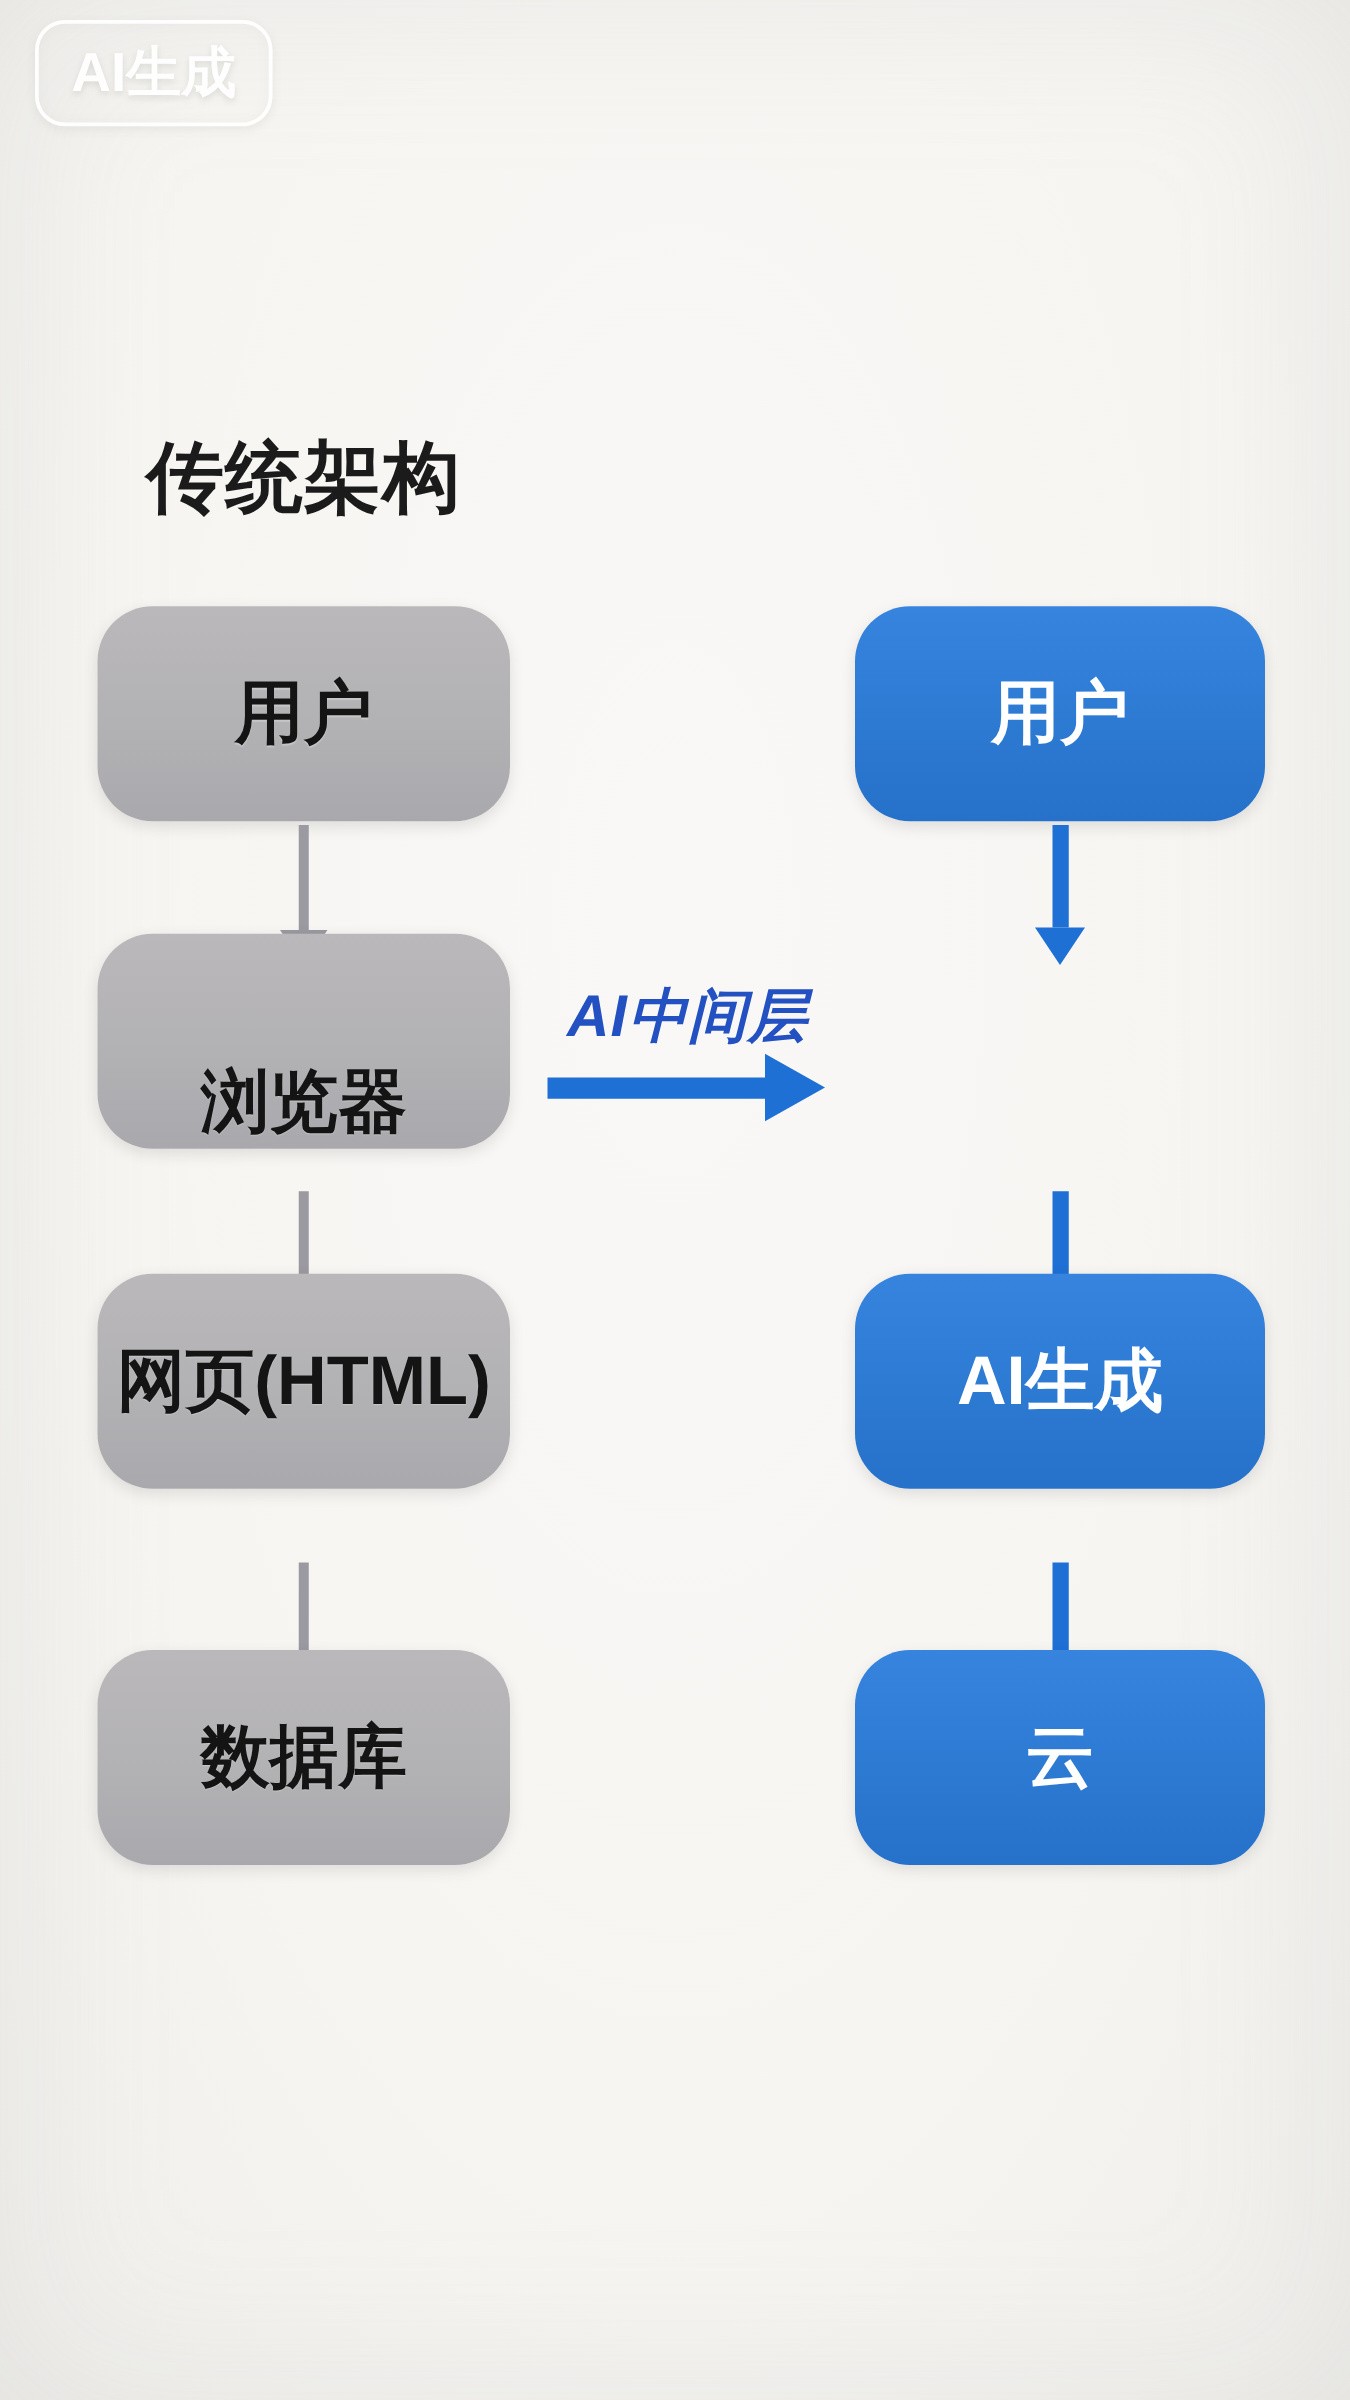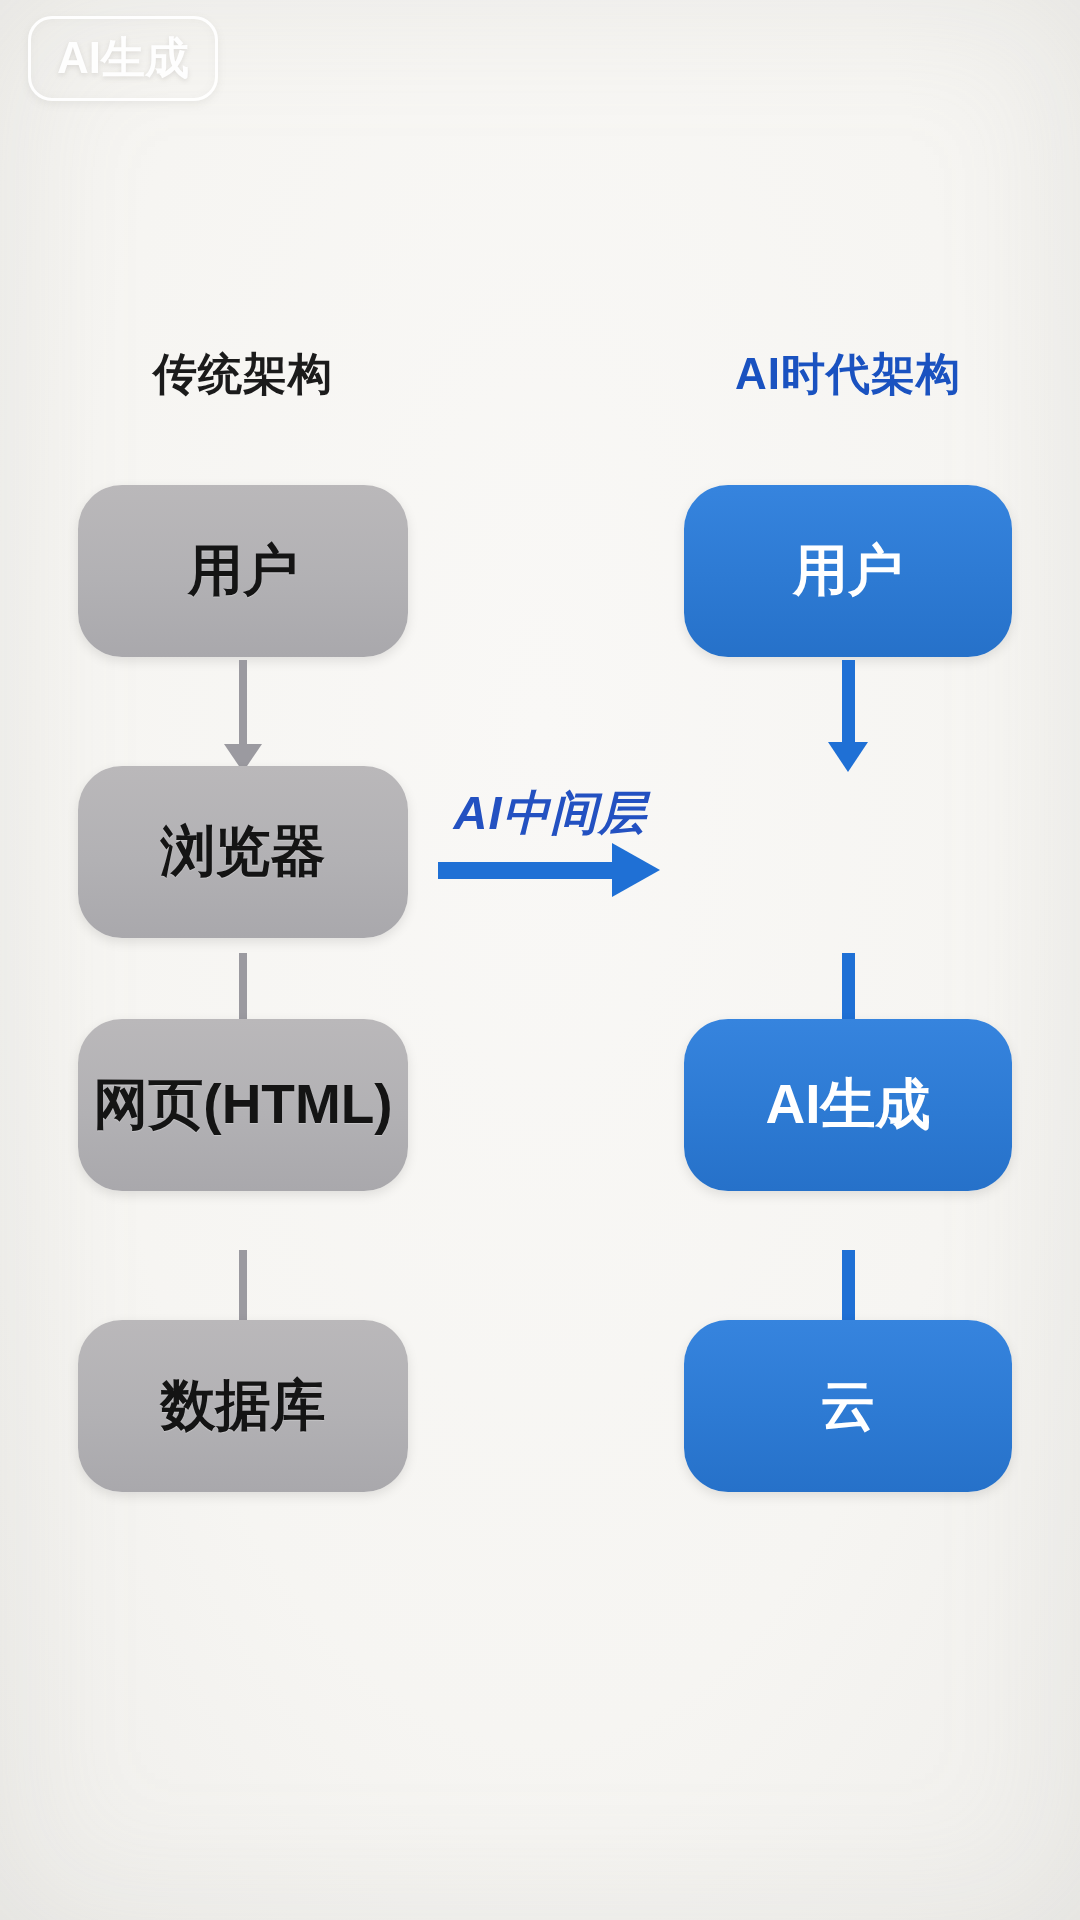--- a/index.html
+++ b/index.html
@@ -37,21 +37,21 @@
     border-radius:24px;
     color:rgba(255,255,255,0.95);
     font-size:44px;font-weight:600;
     text-shadow:0 2px 5px rgba(120,115,110,0.18);
     box-shadow:0 3px 8px rgba(120,115,110,0.10), inset 0 0 10px rgba(120,115,110,0.05);
   }
 
   
   .col-title{
     position:absolute;top:352px;
-    font-size:44px;font-weight:700;
+    font-size:62px;font-weight:700;
     text-align:center;line-height:1;
     letter-spacing:1px;
   }
   .col-title.left{left:60px;width:366px;color:var(--left-title);}
   .col-title.right{left:675px;width:346px;color:var(--blue-title);}
 
   
   .node{
     position:absolute;
     width:330px;height:172px;
@@ -64,21 +64,21 @@
     left:78px;
     background:linear-gradient(180deg,#bab8ba 0%,#b2b1b4 55%,#a9a8ac 100%);
     color:var(--gray-text);
     text-shadow:0 1px 1px rgba(255,255,255,0.28);
   }
   .node.blue{
     left:684px;width:328px;
     background:linear-gradient(180deg,#3684de 0%,#2d7ad3 55%,#2671c9 100%);
     color:var(--box-text-light);
   }
-  .row1{top:485px;text-align:right;} .row2{top:766px;} .row3{top:1019px;} .row4{top:1320px;}
+  .row1{top:485px;text-align:right;} .row2{top:747px;align-items:flex-end;} .row3{top:1019px;} .row4{top:1320px;}
 
   
   .v-arrow{
     position:absolute;width:44px;height:112px;
     display:flex;flex-direction:column;align-items:center;
   }
   .v-arrow .shaft{flex:1;}
   .v-arrow.gray{left:221px;}
   .v-arrow.gray .shaft{width:8px;background:var(--gray-arrow);}
   .v-arrow.gray .head{
@@ -118,21 +118,20 @@
 </head>
 <body>
 
 <div id="canvas">
 
   <div class="watermark">
     <span>AI生成</span>
   </div>
 
   <div class="col-title left">传统架构</div>
-  <div class="col-title right">AI时代架构</div>
 
   <div class="node gray row1">
     <span>用户</span>
   </div>
   <div class="v-arrow gray gap1">
     <div class="shaft"></div>
     <div class="head"></div>
   </div>
   <div class="node gray row2">
     <span>浏览器</span>

